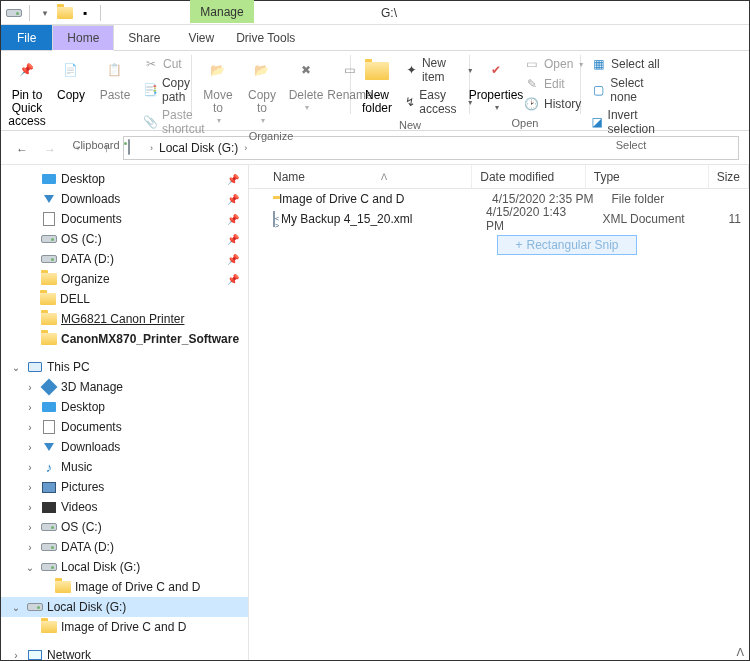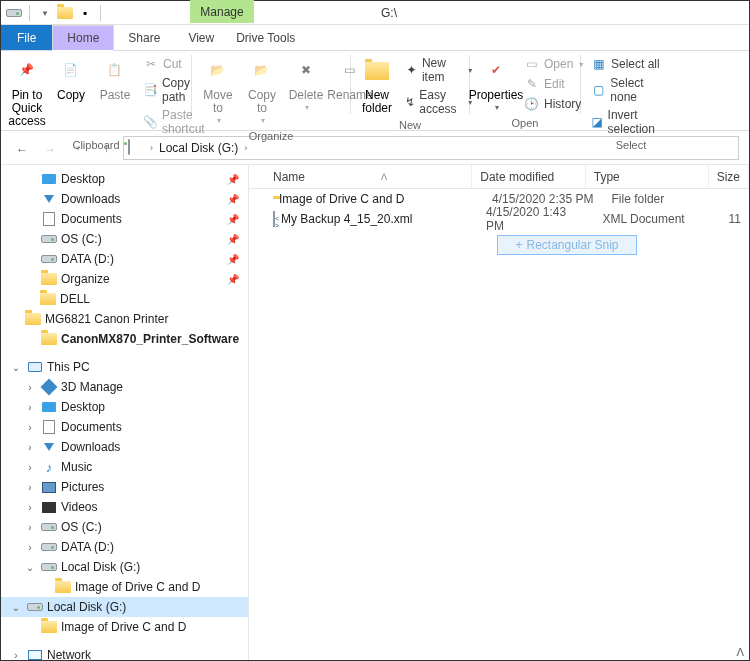--- a/index.html
+++ b/index.html
@@ -325,21 +325,21 @@
         <span>Organize</span>
         <span class="pin">📌</span>
       </div>
       <div class="tree-item" style="padding-left: 21px;">
         <span class="exp"></span>
         <span class="ic">
           <span class="i-folder"></span>
         </span>
         <span>DELL</span>
       </div>
-      <div class="tree-item" style="padding-left: 6px;">
+      <div class="tree-item" style="padding-left: 22px; text-decoration: underline;">
         <span class="exp"></span>
         <span class="ic">
           <span class="i-folder"></span>
         </span>
         <span>MG6821 Canon Printer</span>
       </div>
       <div class="tree-item" style="padding-left: 22px; font-weight: bold;">
         <span class="exp"></span>
         <span class="ic">
           <span class="i-folder"></span>

